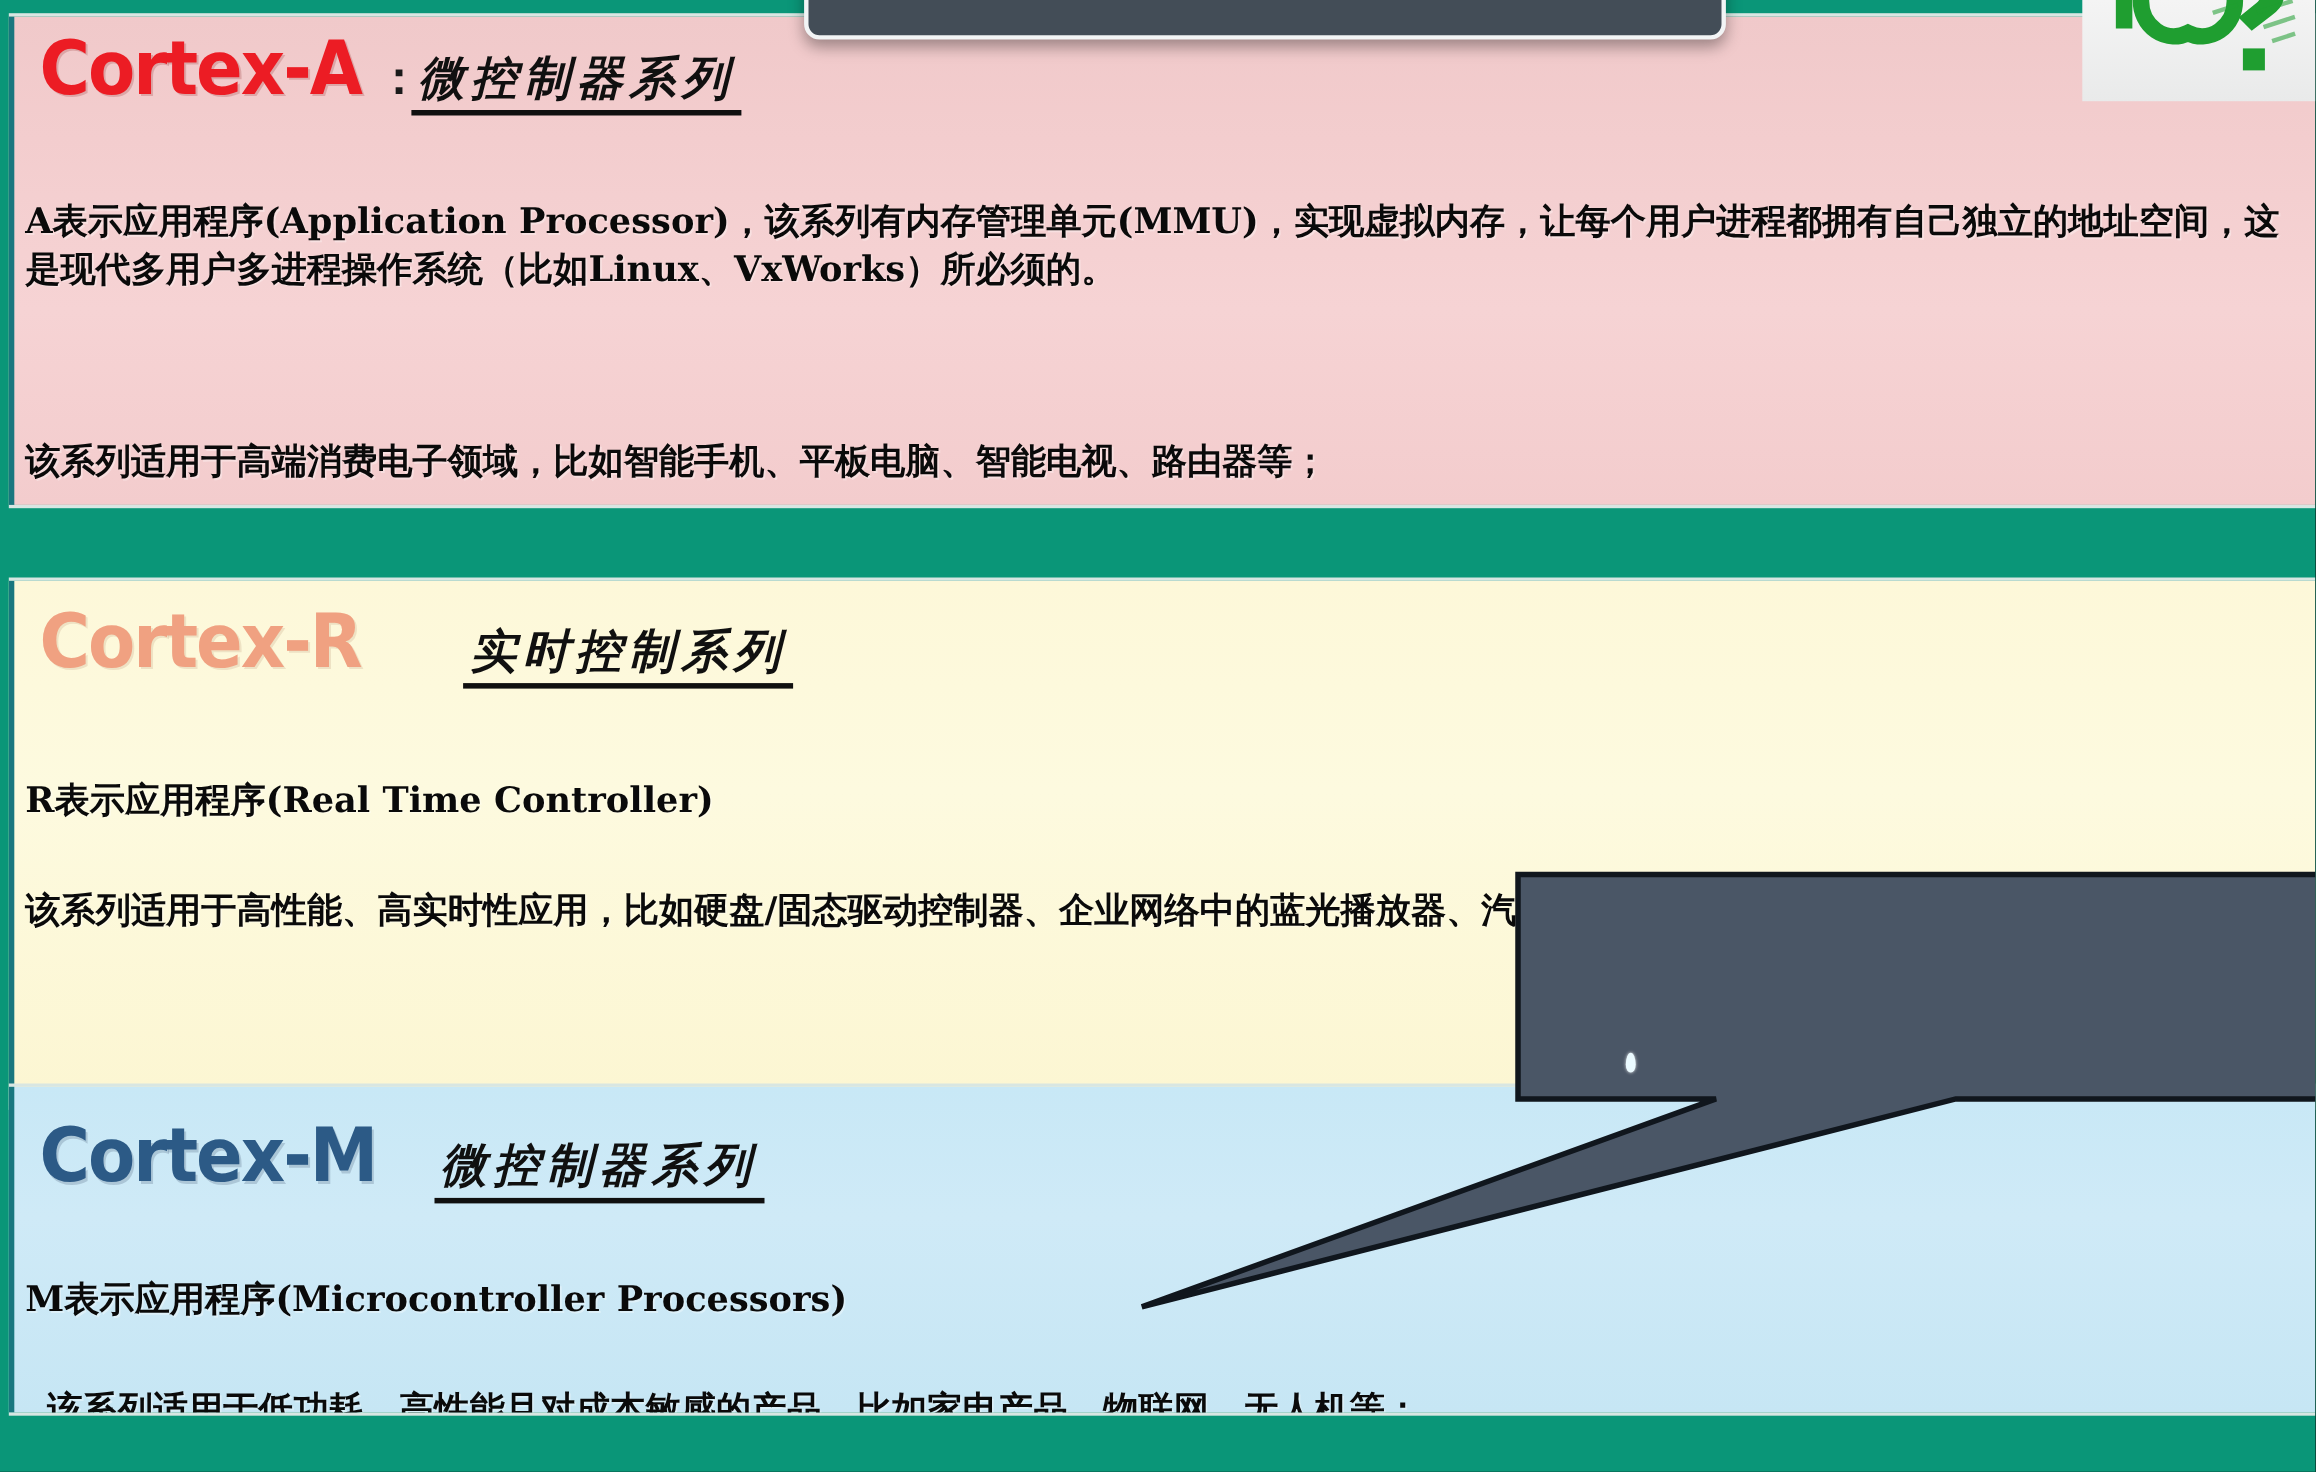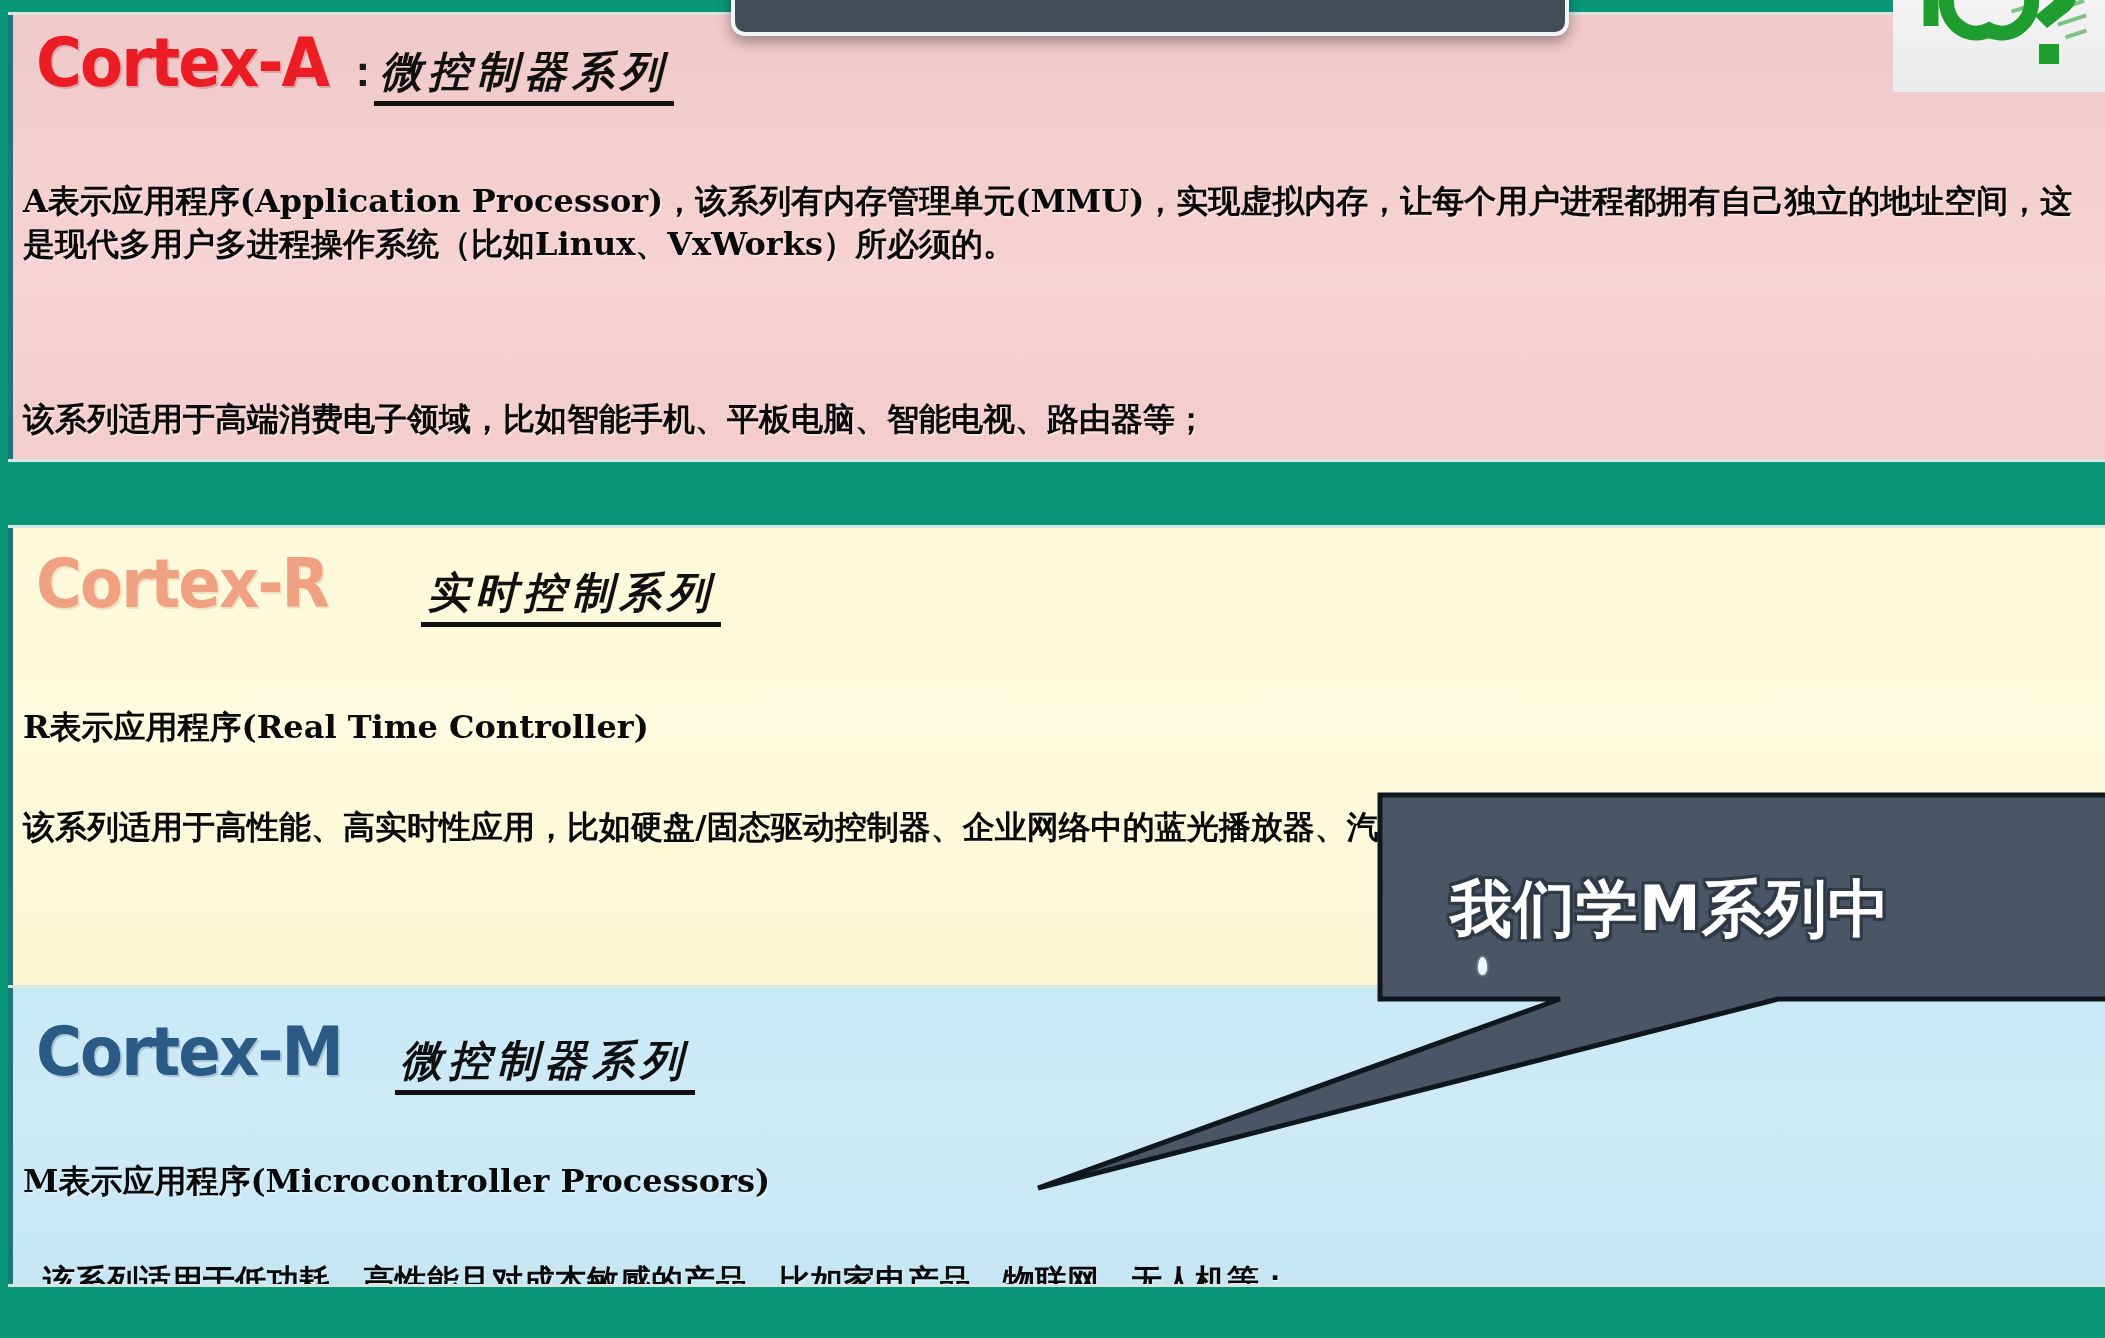--- a/index.html
+++ b/index.html
@@ -234,18 +234,17 @@
         <rect x="164" y="18" width="30" height="4" transform="rotate(-18 179 20)"></rect>
         <rect x="172" y="32" width="22" height="4" transform="rotate(-18 183 34)"></rect>
       </g>
     </svg>
   </div>
 
   <div class="bubble-wrap">
     <svg width="760" height="400" viewBox="0 0 760 400">
       <path d="M2 2 H760 V206 H400 L-340 395 L182 206 H2 Z" fill="#4a5666" stroke="#10161d" stroke-width="5" stroke-linejoin="miter"></path>
     </svg>
-    <div class="bubble-text">我们学M系列中</div>
   </div>
 
   <div class="cursor-dot"></div>
 
 </div>
 
 </body></html>

